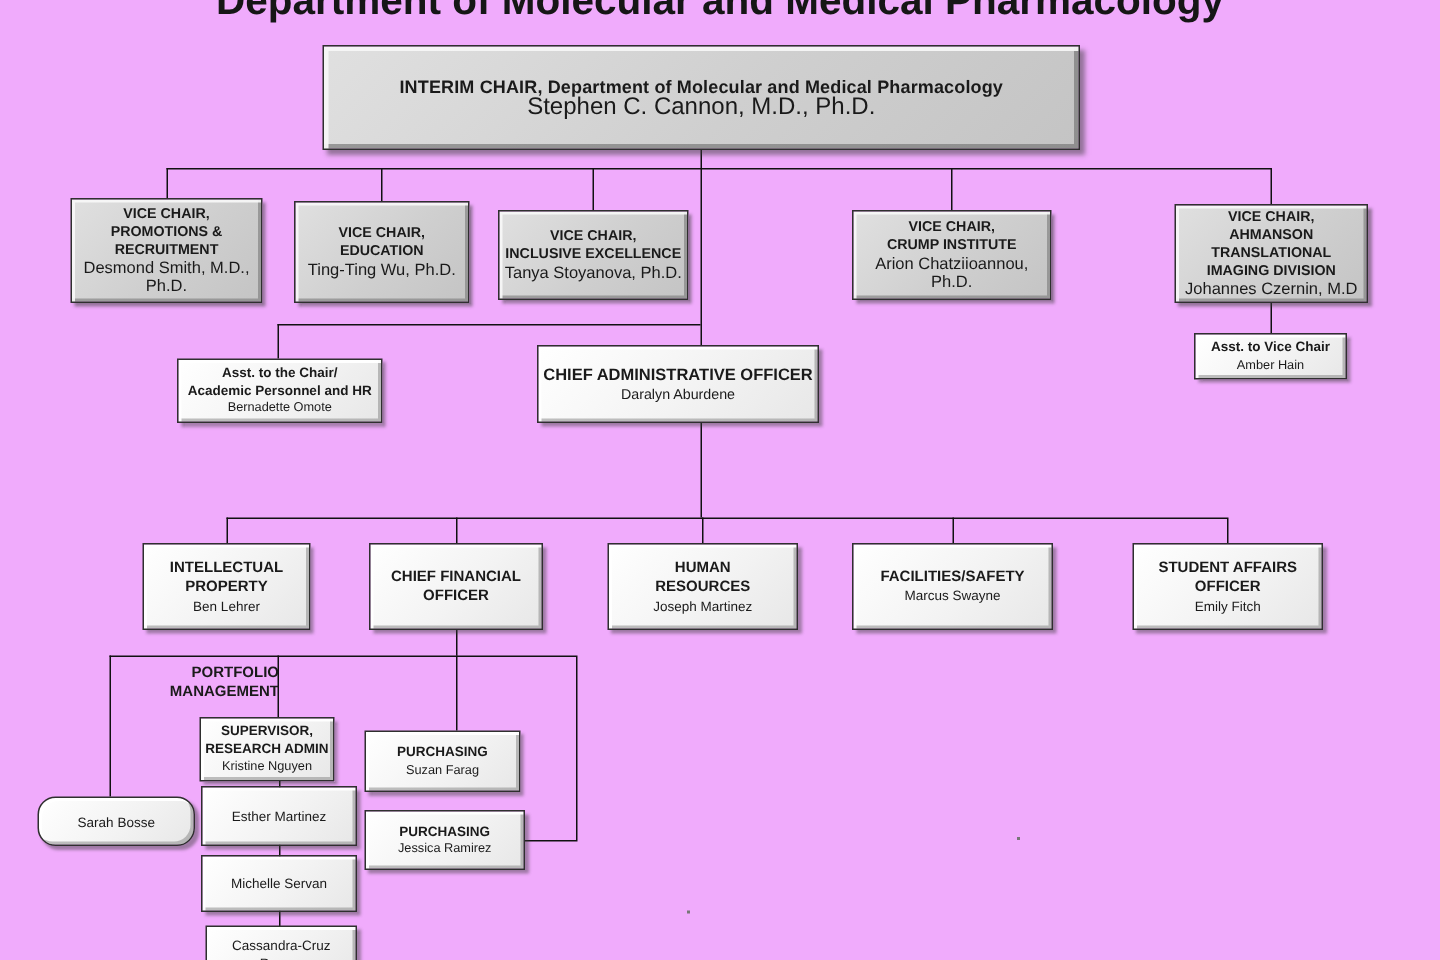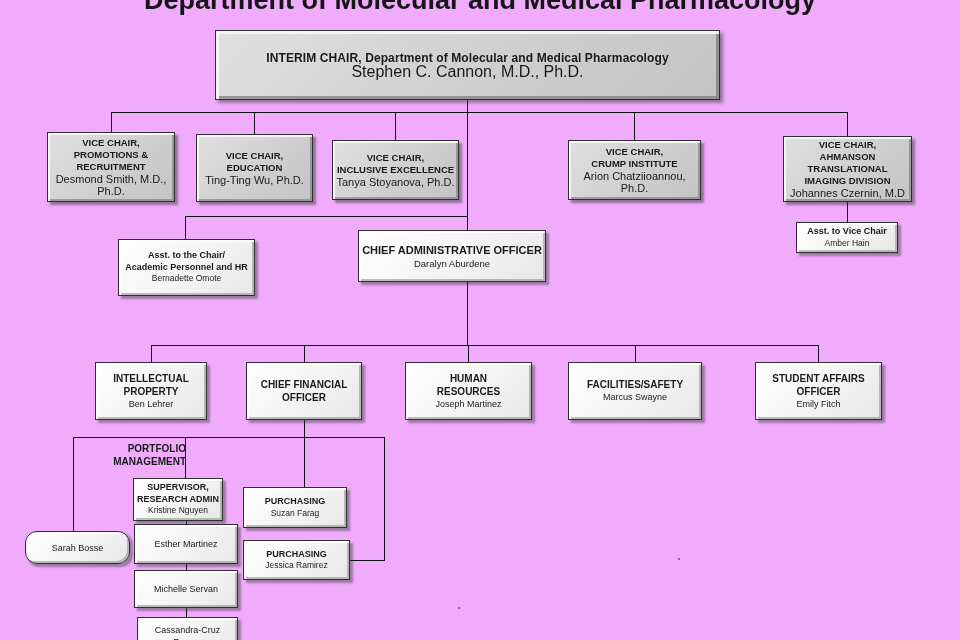--- a/index.html
+++ b/index.html
@@ -48,21 +48,21 @@
   .nameonly .n{font-size:9px;line-height:12px;}
   
   .top-box{left:215px;top:30px;width:505px;height:70px;}
   .b-promotions{left:47px;top:132px;width:128px;height:70px;}
   .b-education{left:196px;top:134px;width:117px;height:68px;}
   .b-inclusive{left:332px;top:140px;width:127px;height:60px;}
   .b-crump{left:568px;top:140px;width:133px;height:60px;}
   .b-ahmanson{left:783px;top:136px;width:129px;height:66px;}
   .b-amber{left:796px;top:222px;width:102px;height:31px;text-align:center;}
   .cao-box{left:358px;top:230px;width:188px;height:52px;}
-  .b-asstchair{left:118px;top:239px;width:137px;height:57px;}
+  .b-asstchair{left:118px;top:239px;width:137px;height:43px;}
   .b-ip{left:95px;top:362px;width:112px;height:58px;}
   .b-cfo{left:246px;top:362px;width:116px;height:58px;}
   .b-hr{left:405px;top:362px;width:127px;height:58px;}
   .b-fac{left:568px;top:362px;width:134px;height:58px;}
   .b-student{left:755px;top:362px;width:127px;height:58px;}
   .b-supervisor{left:133px;top:478px;width:90px;height:43px;}
   .b-purch1{left:243px;top:487px;width:104px;height:41px;}
   .b-sarah{left:25px;top:531px;width:105px;height:33px;border-radius:12px;}
   .b-esther{left:134px;top:524px;width:104px;height:40px;}
   .b-purch2{left:243px;top:540px;width:107px;height:40px;}

